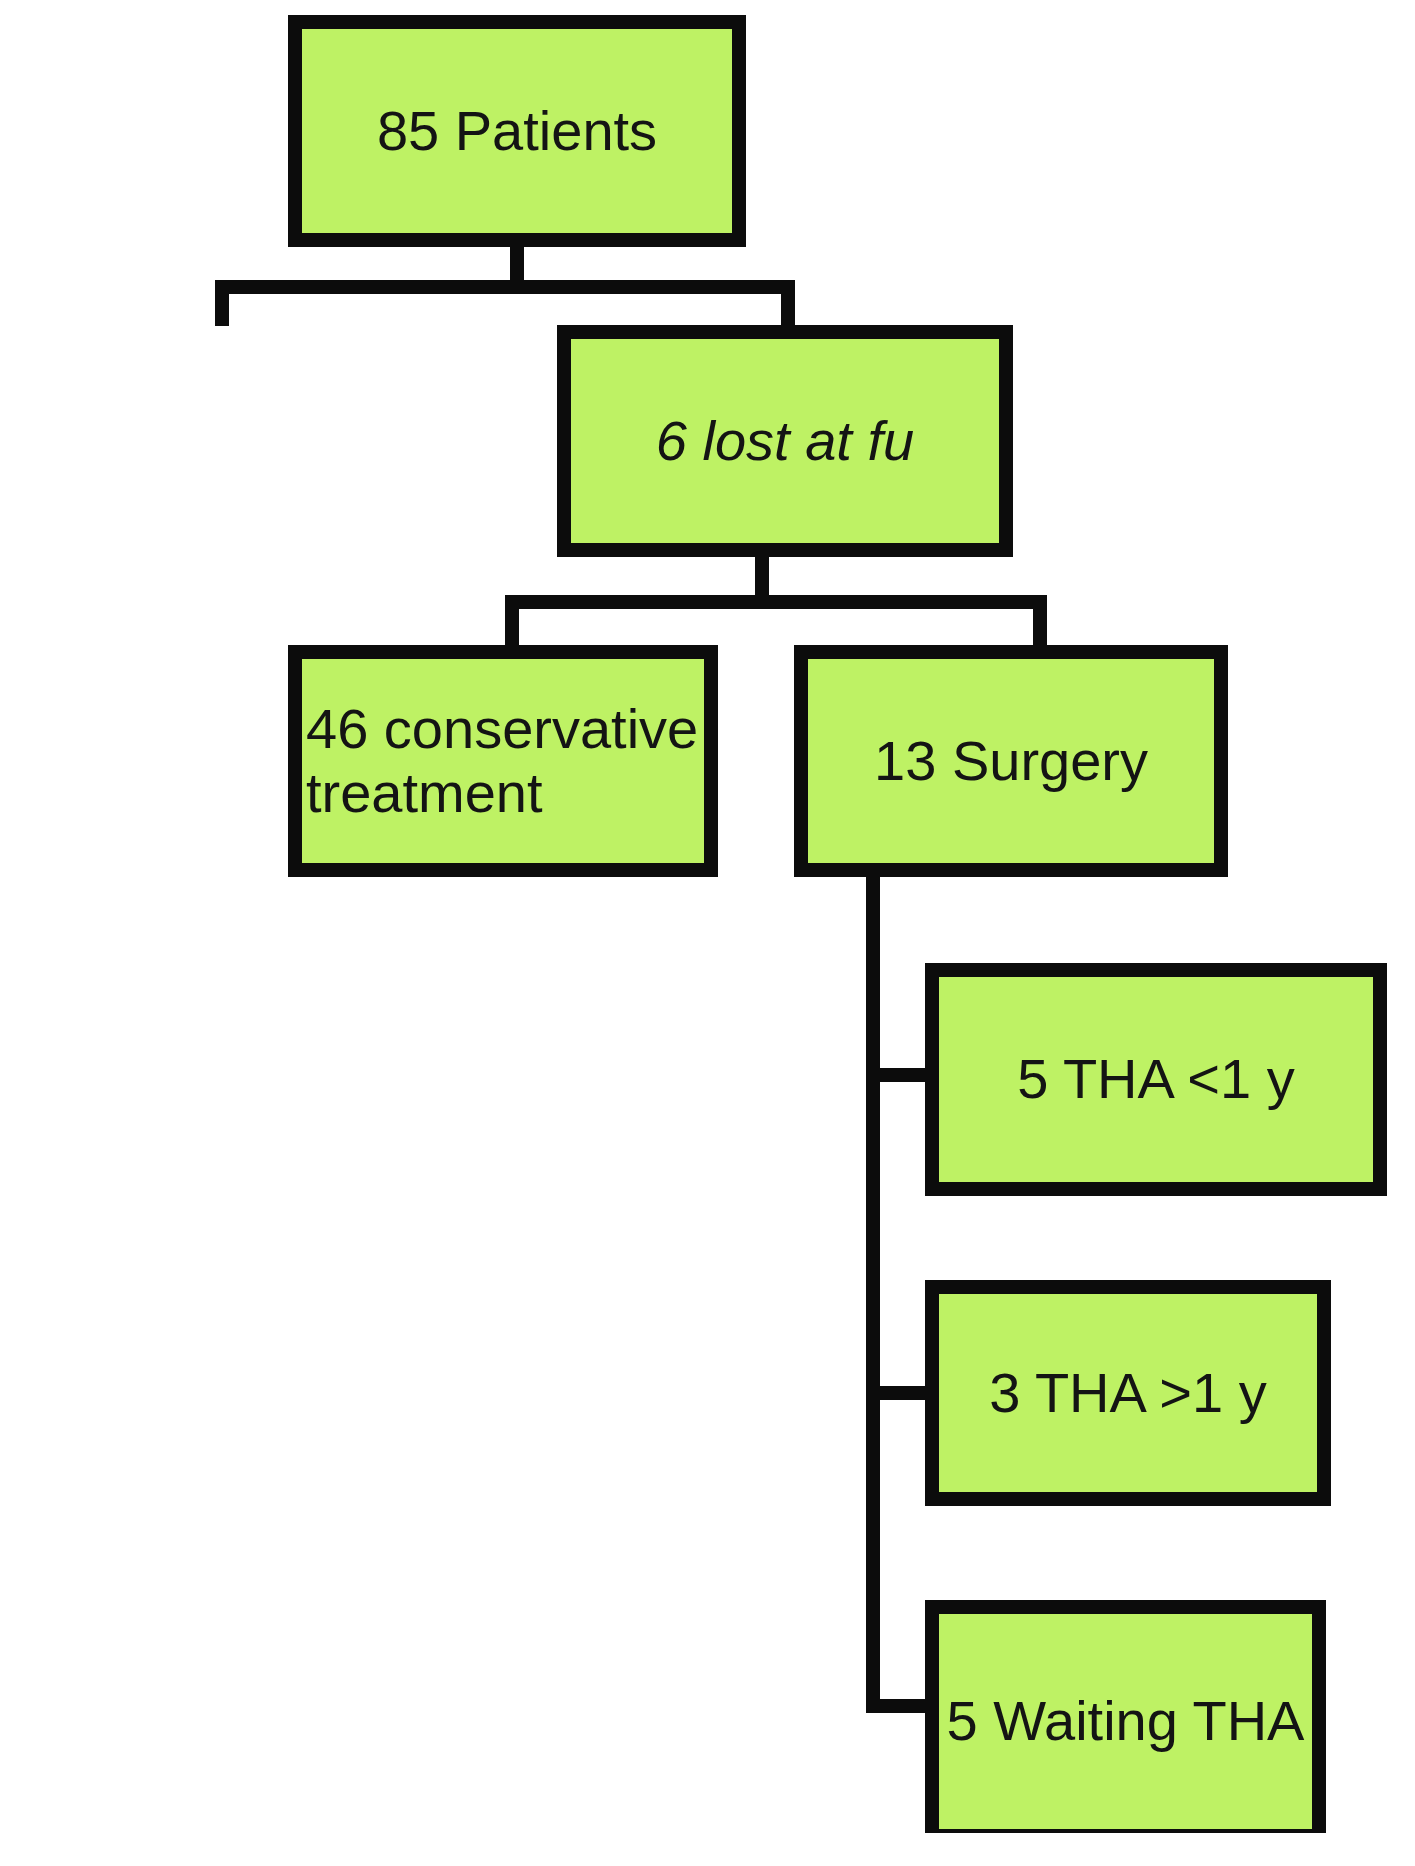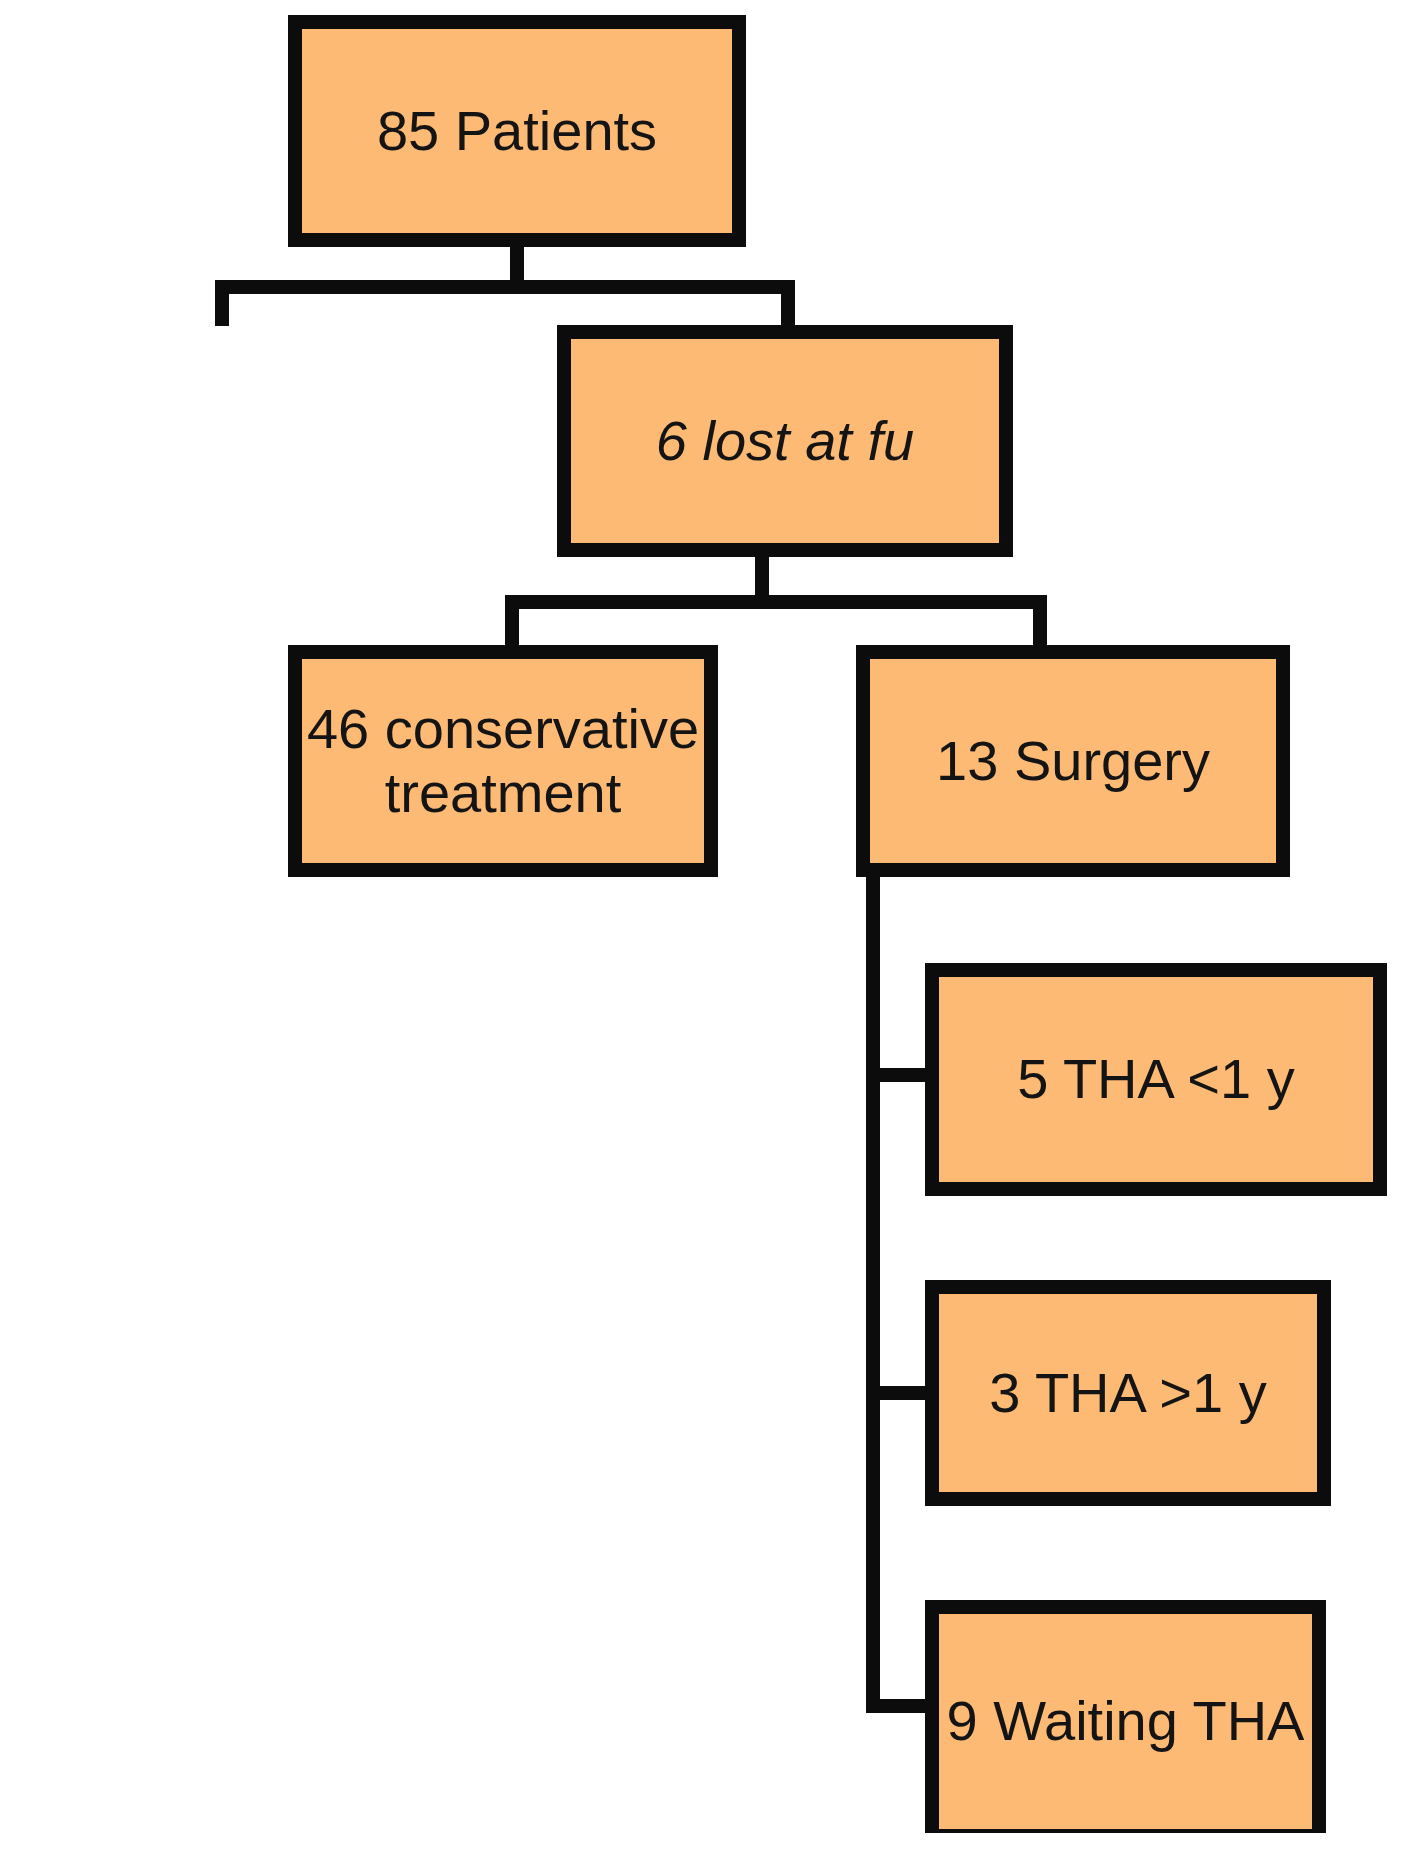--- a/index.html
+++ b/index.html
@@ -14,25 +14,25 @@
     height: 1866px;
     background: #ffffff;
     font-family: "Liberation Sans", "DejaVu Sans", sans-serif;
     color: #141414;
     overflow: hidden;
   }
   .node {
     position: absolute;
     box-sizing: border-box;
     border: 14px solid #0c0c0c;
-    background: #fdba74;
+    background: #bef264;
     display: flex;
     align-items: center;
     justify-content: center;
-    text-align: center;
+    text-align: left;
     font-size: 56px;
     line-height: 1.15;
     color: #141414;
   }
   .node .lbl {
     display: block;
     padding: 0 4px;
     white-space: nowrap;
   }
   .node .lbl.wrap {
@@ -42,21 +42,21 @@
   .edge {
     position: absolute;
     background: #0c0c0c;
   }
 
   
   #n-patients     { left: 288px;  top: 15px;   width: 458px; height: 232px; }
   #n-procedures   { left: 18px;   top: 325px;  width: 453px; height: 232px; }
   #n-lost-fu      { left: 557px;  top: 325px;  width: 456px; height: 232px; font-style: italic; }
   #n-conservative { left: 288px;  top: 645px;  width: 430px; height: 232px; }
-  #n-surgery      { left: 856px;  top: 645px;  width: 434px; height: 232px; }
+  #n-surgery      { left: 794px;  top: 645px;  width: 434px; height: 232px; }
   #n-tha-lt1y     { left: 925px;  top: 963px;  width: 462px; height: 233px; }
   #n-tha-gt1y     { left: 925px;  top: 1280px; width: 406px; height: 226px; }
   #n-waiting-tha  { left: 925px;  top: 1600px; width: 401px; height: 233px;
                     border-bottom-width: 4px; }
 
   
   #e-patients-stub      { left: 510px;  top: 246px;  width: 14px;  height: 40px; }
   #e-patients-hbar      { left: 215px;  top: 280px;  width: 580px; height: 14px; }
   #e-drop-procedures    { left: 215px;  top: 280px;  width: 14px;  height: 46px; }
   #e-drop-lost-fu       { left: 781px;  top: 280px;  width: 14px;  height: 46px; }
@@ -106,16 +106,16 @@
 
   <div class="node" id="n-tha-lt1y">
     <span class="lbl">5 THA &lt;1 y</span>
   </div>
 
   <div class="node" id="n-tha-gt1y">
     <span class="lbl">3 THA &gt;1 y</span>
   </div>
 
   <div class="node" id="n-waiting-tha">
-    <span class="lbl">9 Waiting THA</span>
+    <span class="lbl">5 Waiting THA</span>
   </div>
 
 </div>
 
 </body></html>

